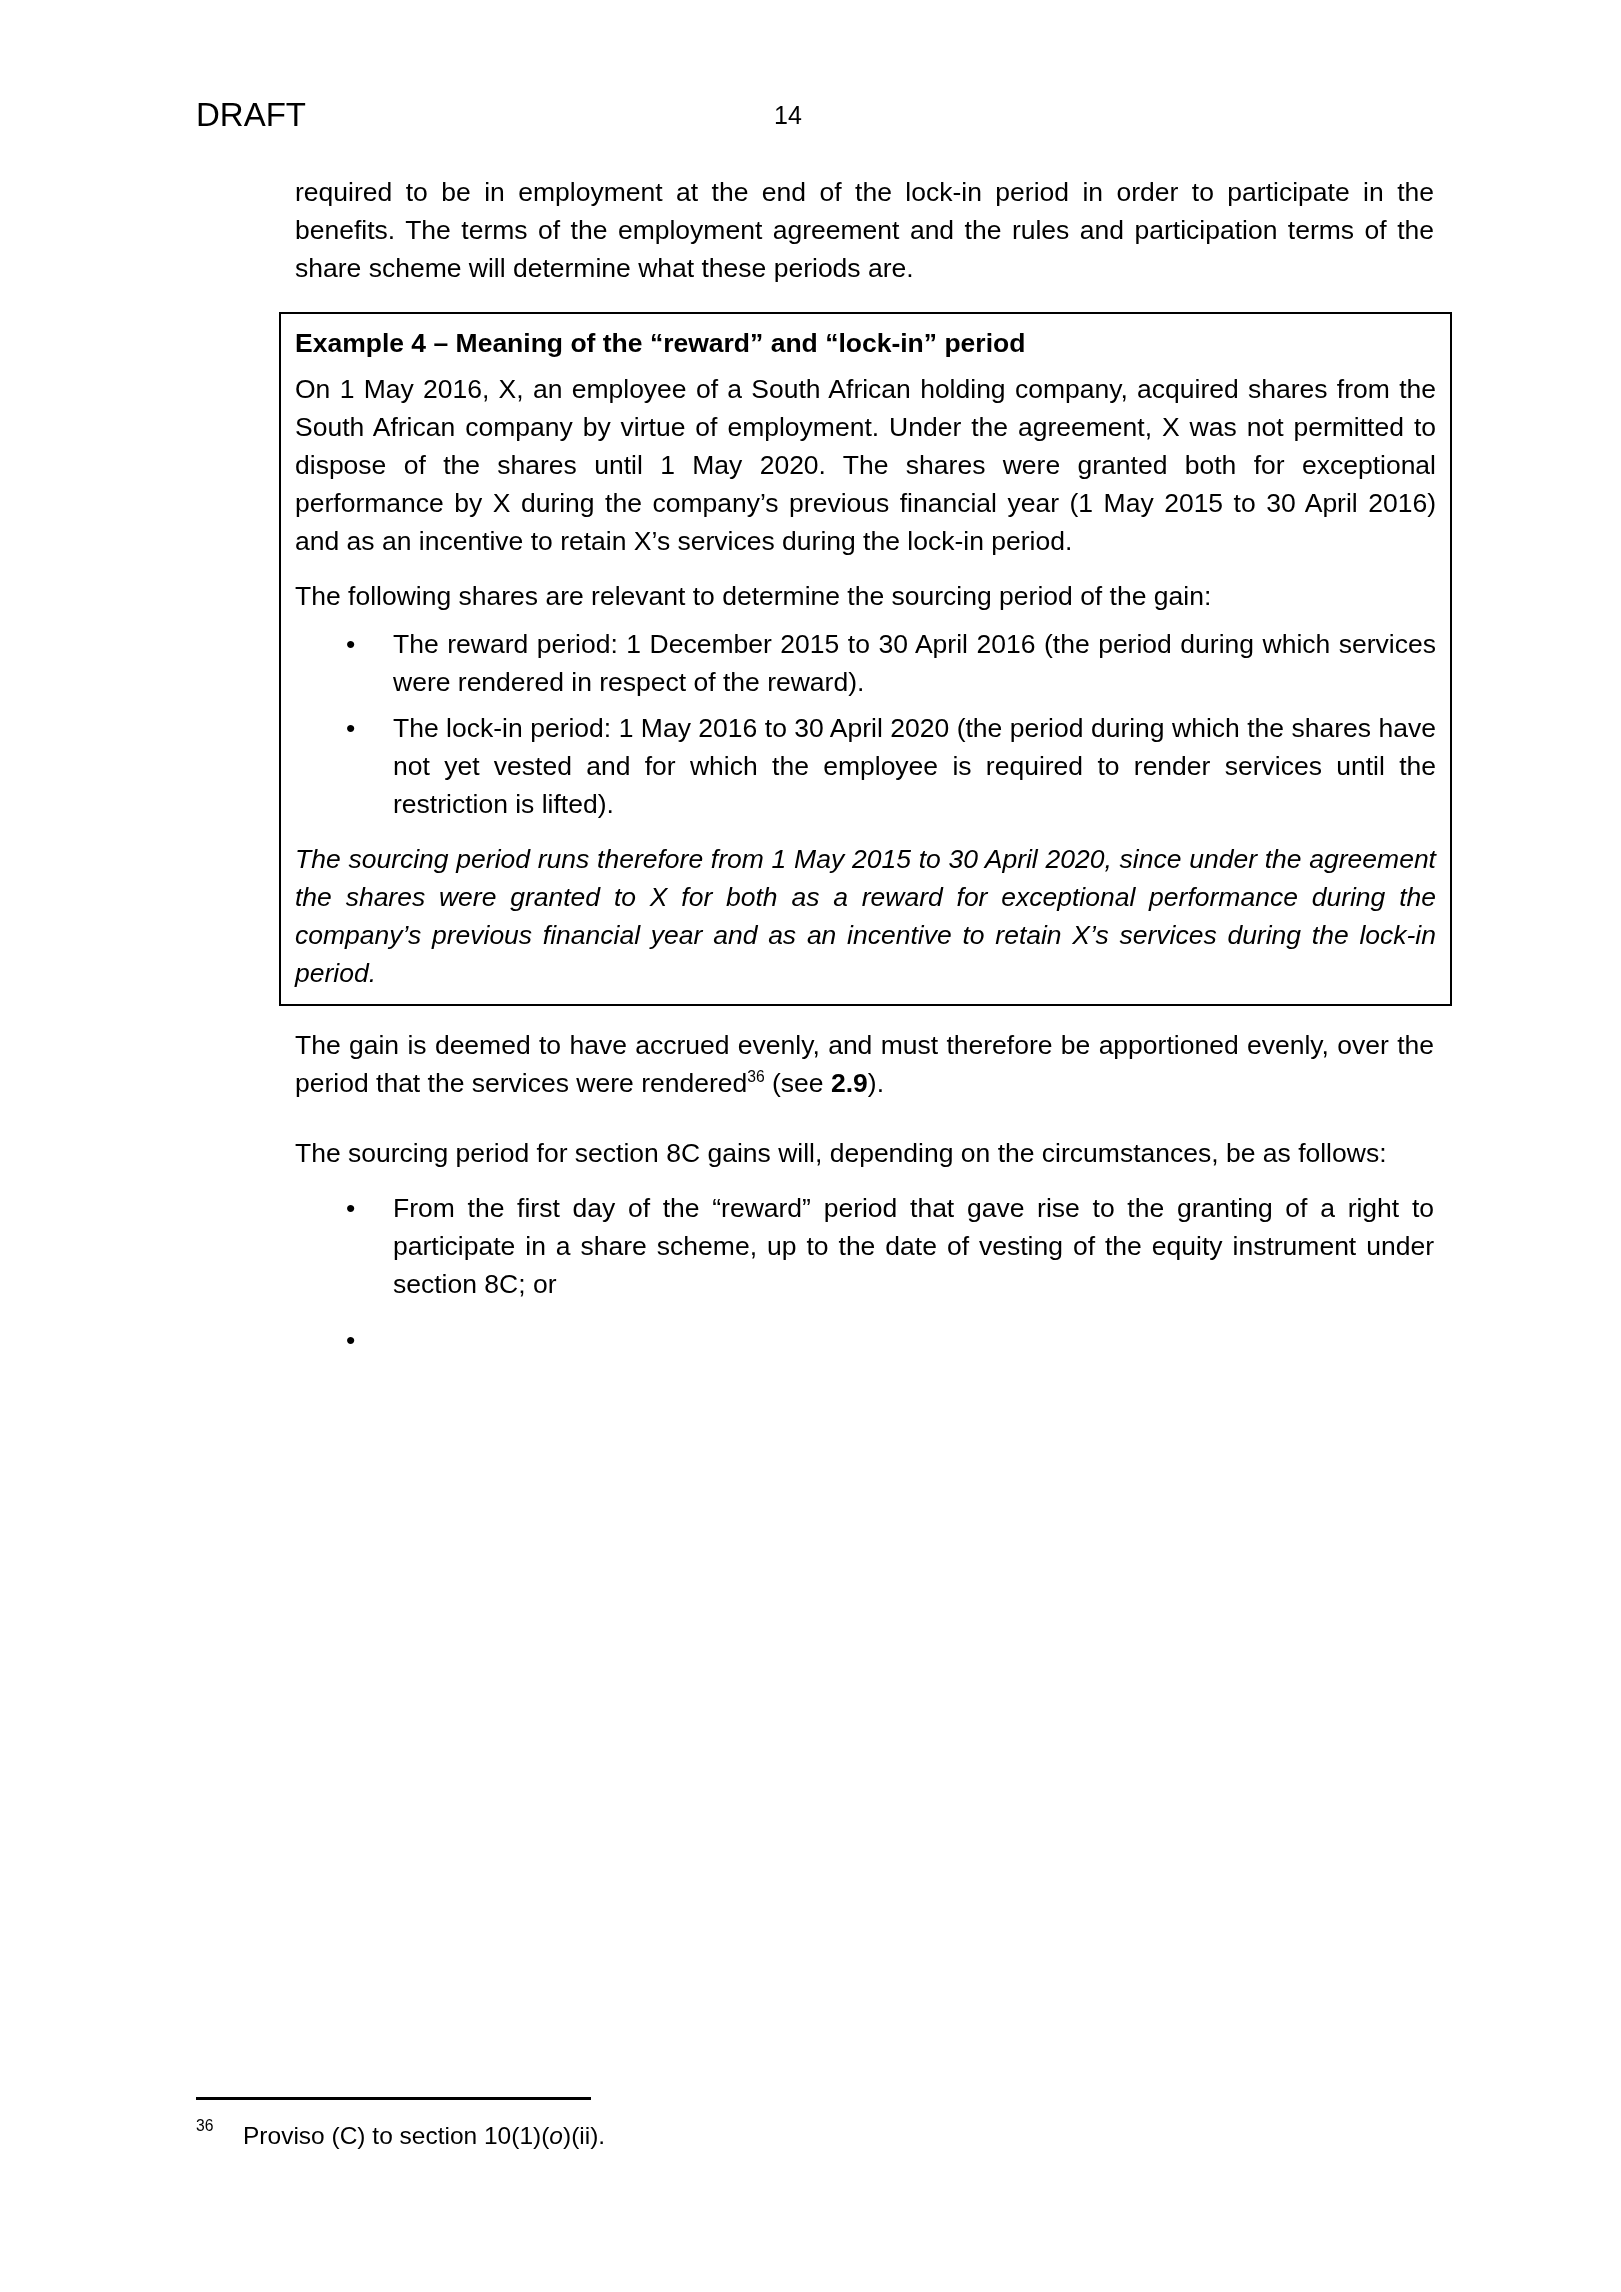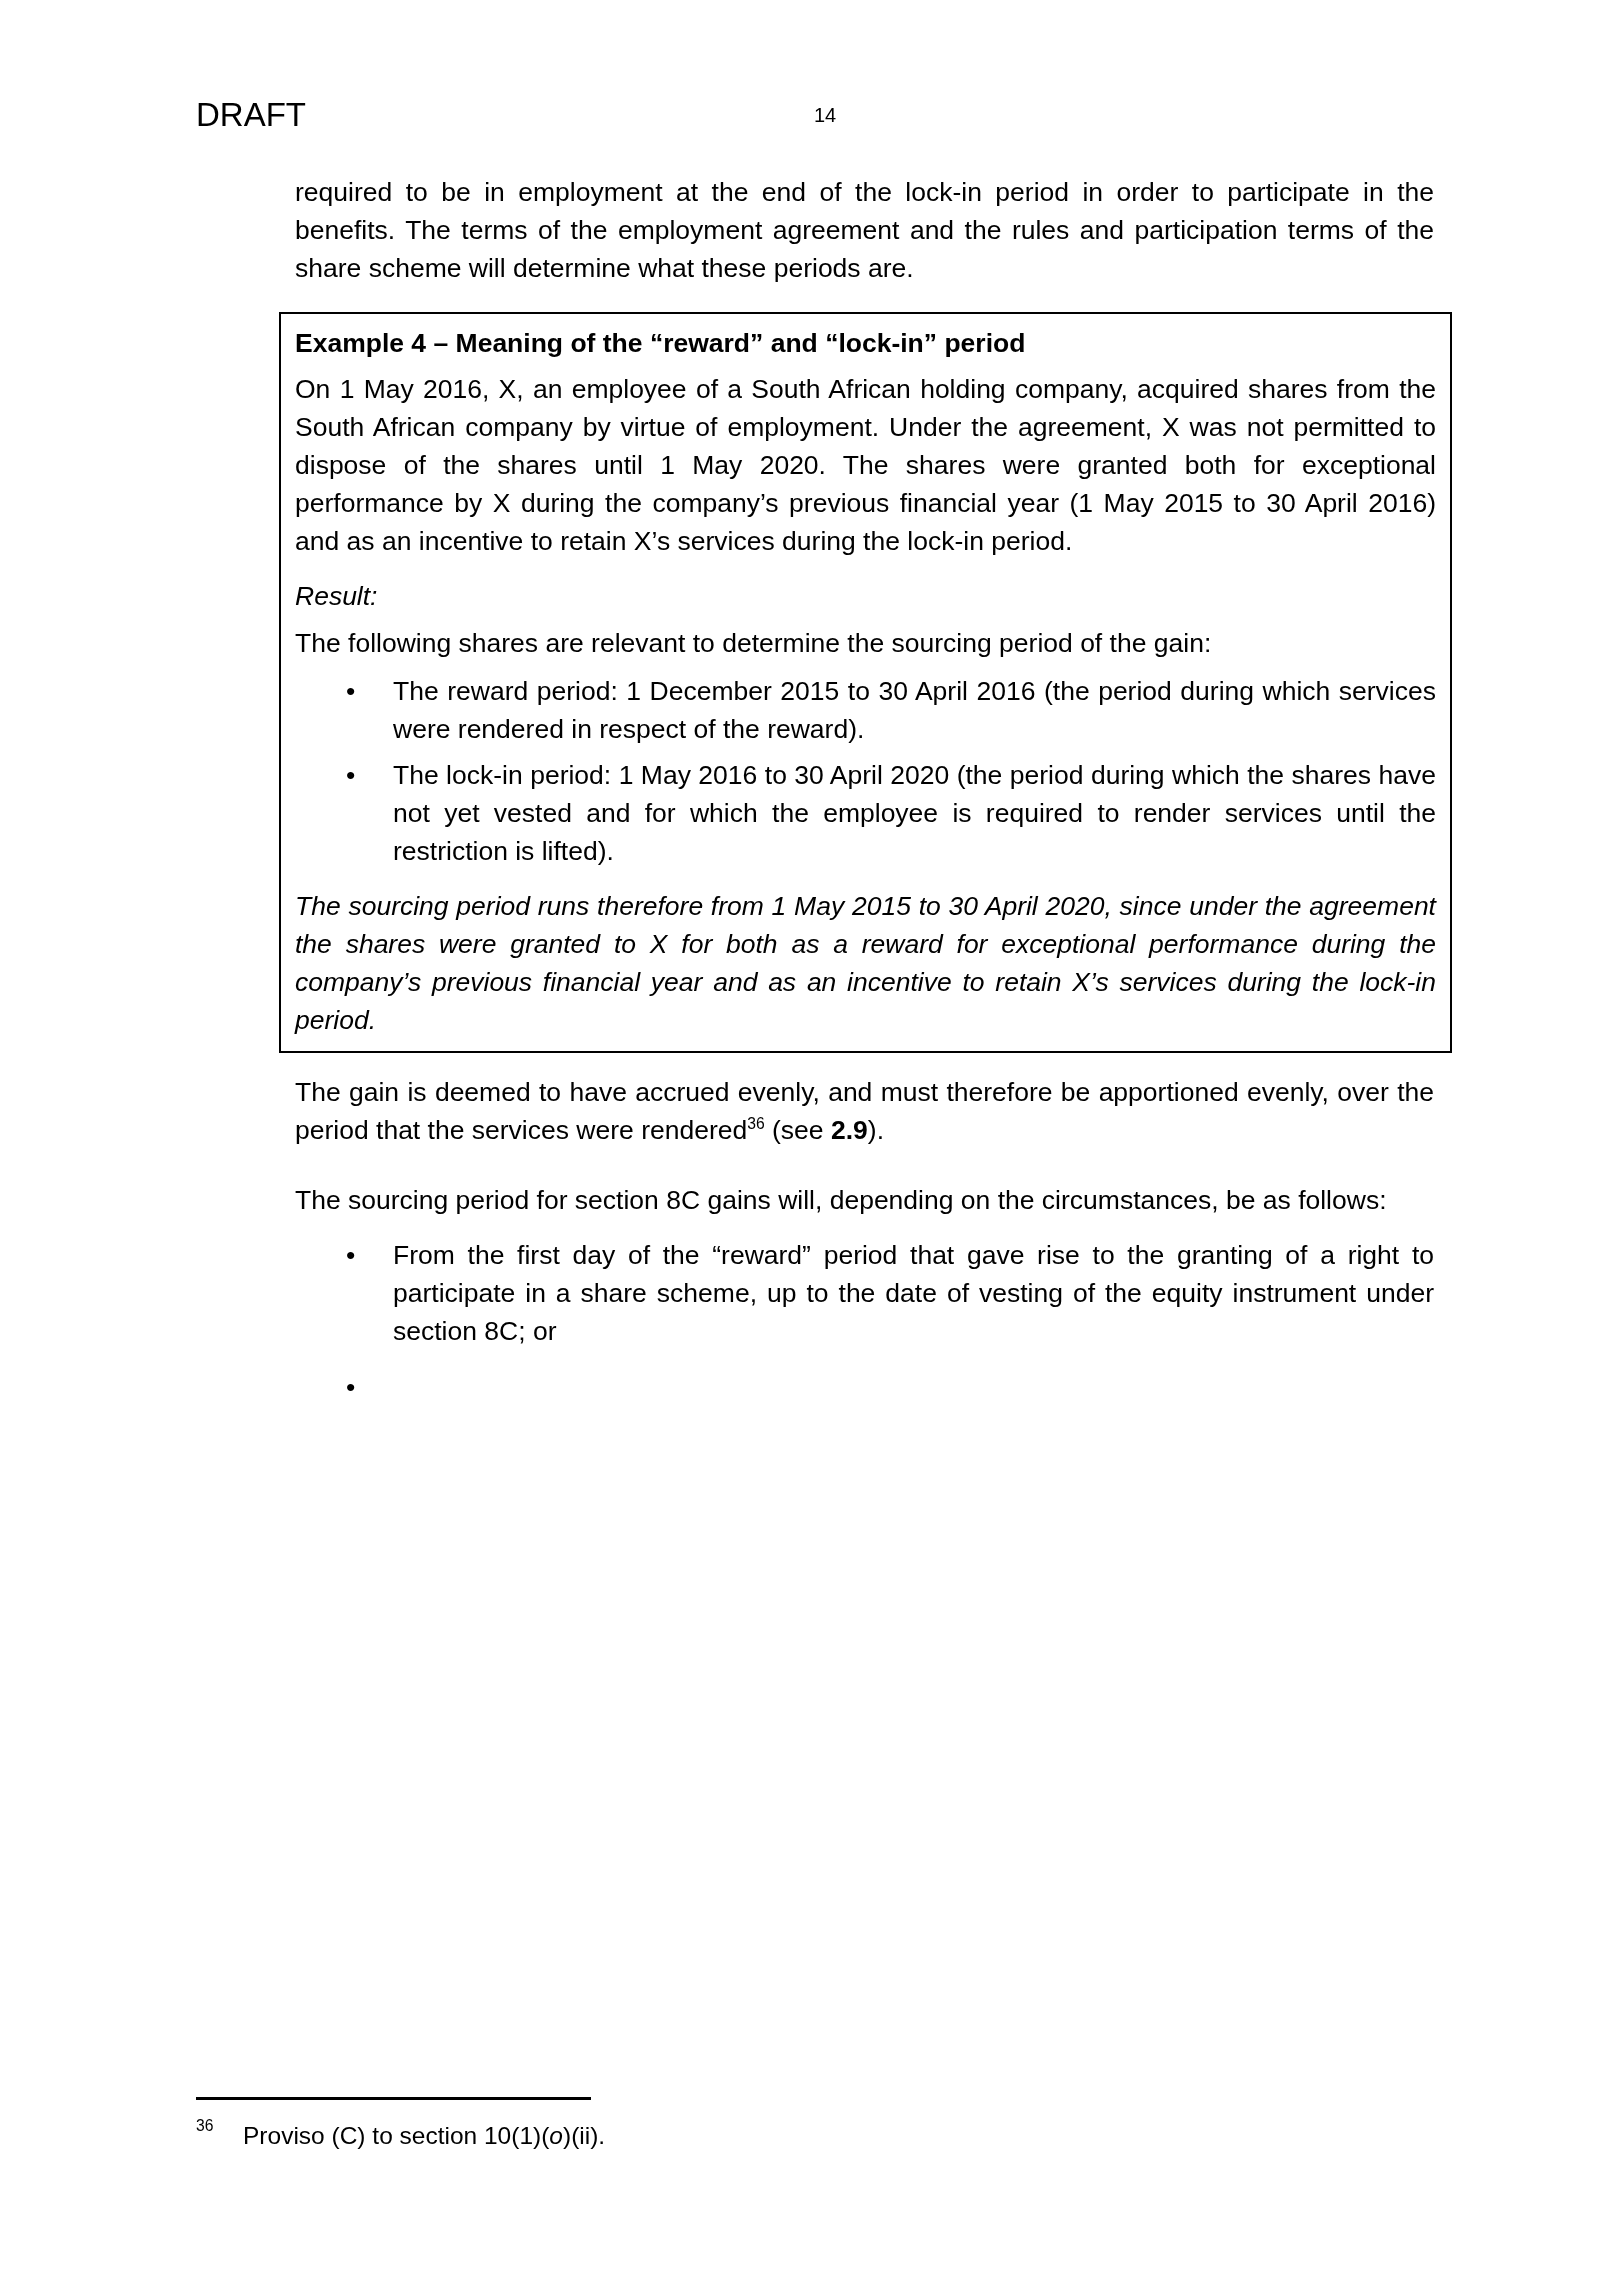--- a/index.html
+++ b/index.html
@@ -3,21 +3,21 @@
 <meta charset="utf-8">
 <style>
   html, body { margin: 0; padding: 0; background: #ffffff; }
   body {
     width: 1621px; height: 2293px; position: relative; overflow: hidden;
     font-family: "Liberation Sans", sans-serif; color: #000;
     font-size: 26.5px; line-height: 38px;
   }
   .header { position: absolute; top: 96px; left: 196px; width: 1274px; height: 39px; }
   .header .draft { position: absolute; left: 0; top: 0; font-size: 33px; }
-  .header .pageno { position: absolute; left: 578px; top: 0; font-size: 20px; margin-left: 40px; }
+  .header .pageno { position: absolute; left: 578px; top: 0; font-size: 25px; }
 
   .content { position: absolute; left: 295px; width: 1139px; top: 173px; }
   p { margin: 0; text-align: justify; }
   .intro { margin-bottom: 25px; }
 
   .example-box {
     position: relative; left: -15.7px; width: 1141px;
     border: 2.9px solid #000; padding: 9.8px 13.7px 11.8px 13.7px;
     margin-bottom: 19.6px;
   }
@@ -46,21 +46,20 @@
   <span class="draft">DRAFT</span>
   <span class="pageno">14</span>
 </div>
 
 <div class="content">
   <p class="intro">required to be in employment at the end of the lock-in period in order to participate in the benefits. The terms of the employment agreement and the rules and participation terms of the share scheme will determine what these periods are.</p>
 
   <div class="example-box">
     <div class="title">Example 4 – Meaning of the “reward” and “lock-in” period</div>
     <p class="para">On 1 May 2016, X, an employee of a South African holding company, acquired shares from the South African company by virtue of employment. Under the agreement, X was not permitted to dispose of the shares until 1 May 2020. The shares were granted both for exceptional performance by X during the company’s previous financial year (1 May 2015 to 30 April 2016) and as an incentive to retain X’s services during the lock-in period.</p>
-    <div class="label">Result:</div>
     <p class="para" style="margin-bottom:9.8px">The following shares are relevant to determine the sourcing period of the gain:</p>
     <ul class="bullets">
       <li>
         <span class="bullet">•</span>
         <span>The reward period: 1 December 2015 to 30 April 2016 (the period during which services were rendered in respect of the reward).</span>
       </li>
       <li>
         <span class="bullet">•</span>
         <span>The lock-in period: 1 May 2016 to 30 April 2020 (the period during which the shares have not yet vested and for which the employee is required to render services until the restriction is lifted).</span>
       </li>

